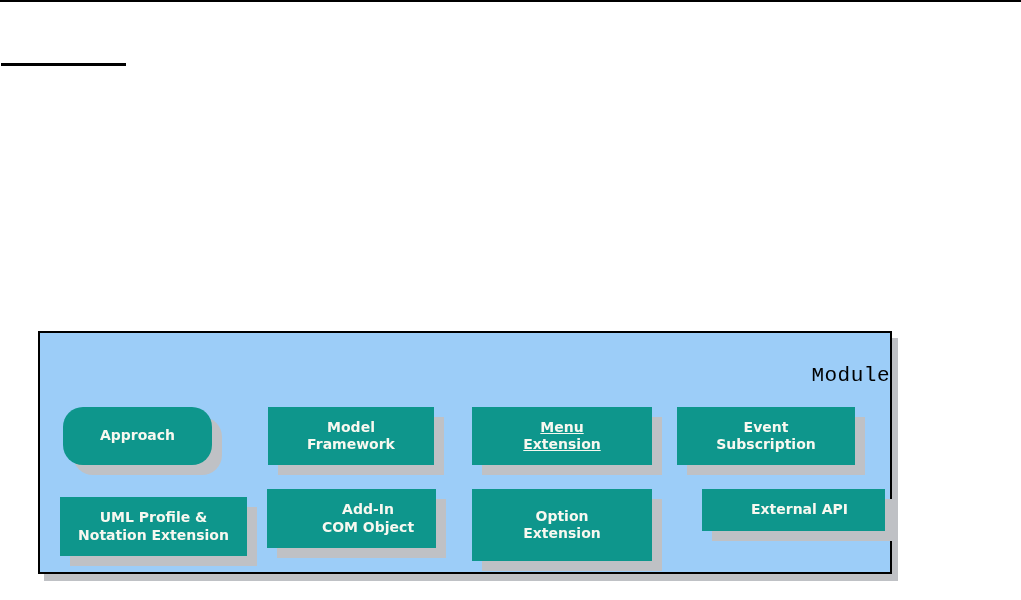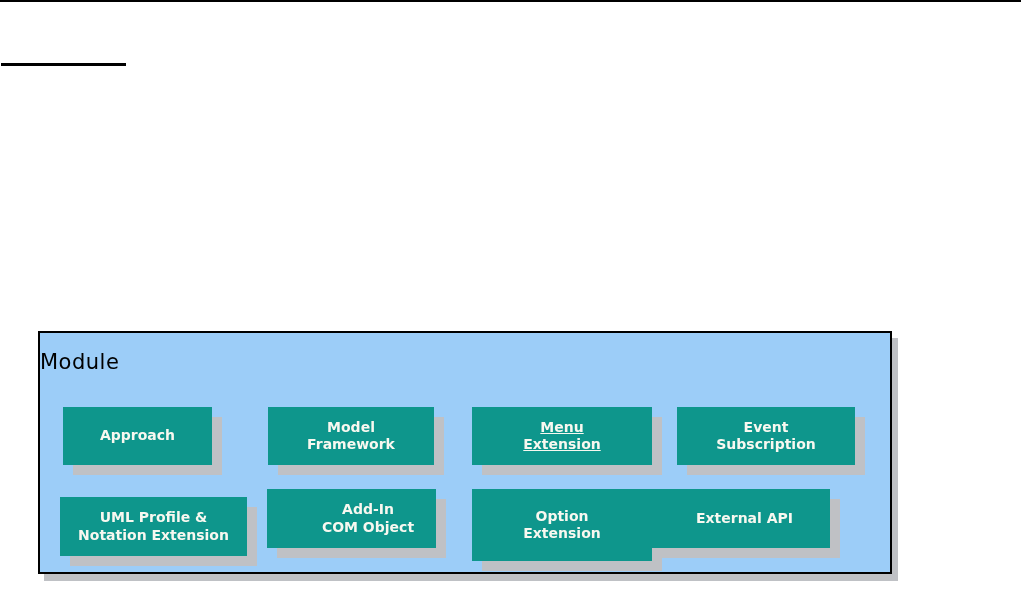--- a/index.html
+++ b/index.html
@@ -33,53 +33,54 @@
   }
 
   .diagram-container {
     position: absolute; left: 38px; top: 331px;
     width: 854px; height: 243px;
     background: var(--container-fill);
     border: 2px solid var(--container-border);
     box-shadow: 6px 7px 0 var(--shadow);
   }
   .diagram-title {
-    position: absolute; left: 0; top: 17px;
+    position: absolute; left: 0; top: 31px;
     width: 100%;
-    text-align: left;
+    text-align: right;
     font-size: 21px;
     font-weight: normal;
     color: var(--title-color);
     letter-spacing: 0.5px;
+    font-family: Liberation Mono, monospace;
   }
 
   .module-box {
     position: absolute;
     background: var(--module-fill);
     box-shadow: 10px 10px 0 var(--shadow);
     color: var(--module-text);
     font-size: 14px;
     font-weight: bold;
     line-height: 1.25;
     text-align: center;
     white-space: pre-line;
     display: flex;
     align-items: center;
     justify-content: center;
   }
   
-  .pos-r1c1 { left: 23px;  top: 74px;  width: 149px; height: 58px; }
+  .pos-r1c1 { left: 23px;  top: 74px;  width: 149px; height: 58px; border-radius: 20px; }
   .pos-r1c2 { left: 228px; top: 74px;  width: 166px; height: 58px; }
   .pos-r1c3 { left: 432px; top: 74px;  width: 180px; height: 58px; text-decoration: underline; }
   .pos-r1c4 { left: 637px; top: 74px;  width: 178px; height: 58px; }
   
   .pos-r2c1 { left: 20px;  top: 164px; width: 187px; height: 59px; }
   .pos-r2c2 { left: 227px; top: 156px; width: 169px; height: 59px; padding-left: 33px; }
   .pos-r2c3 { left: 432px; top: 156px; width: 180px; height: 72px; }
-  .pos-r2c4 { left: 607px; top: 156px; width: 183px; height: 59px; padding-left: 12px; }
+  .pos-r2c4 { left: 662px; top: 156px; width: 183px; height: 42px; padding-left: 12px; }
 </style>
 </head>
 <body>
 
 <div class="page">
 
   <div class="top-rule"></div>
   <div class="heading-underline"></div>
 
   <div class="diagram-container">

